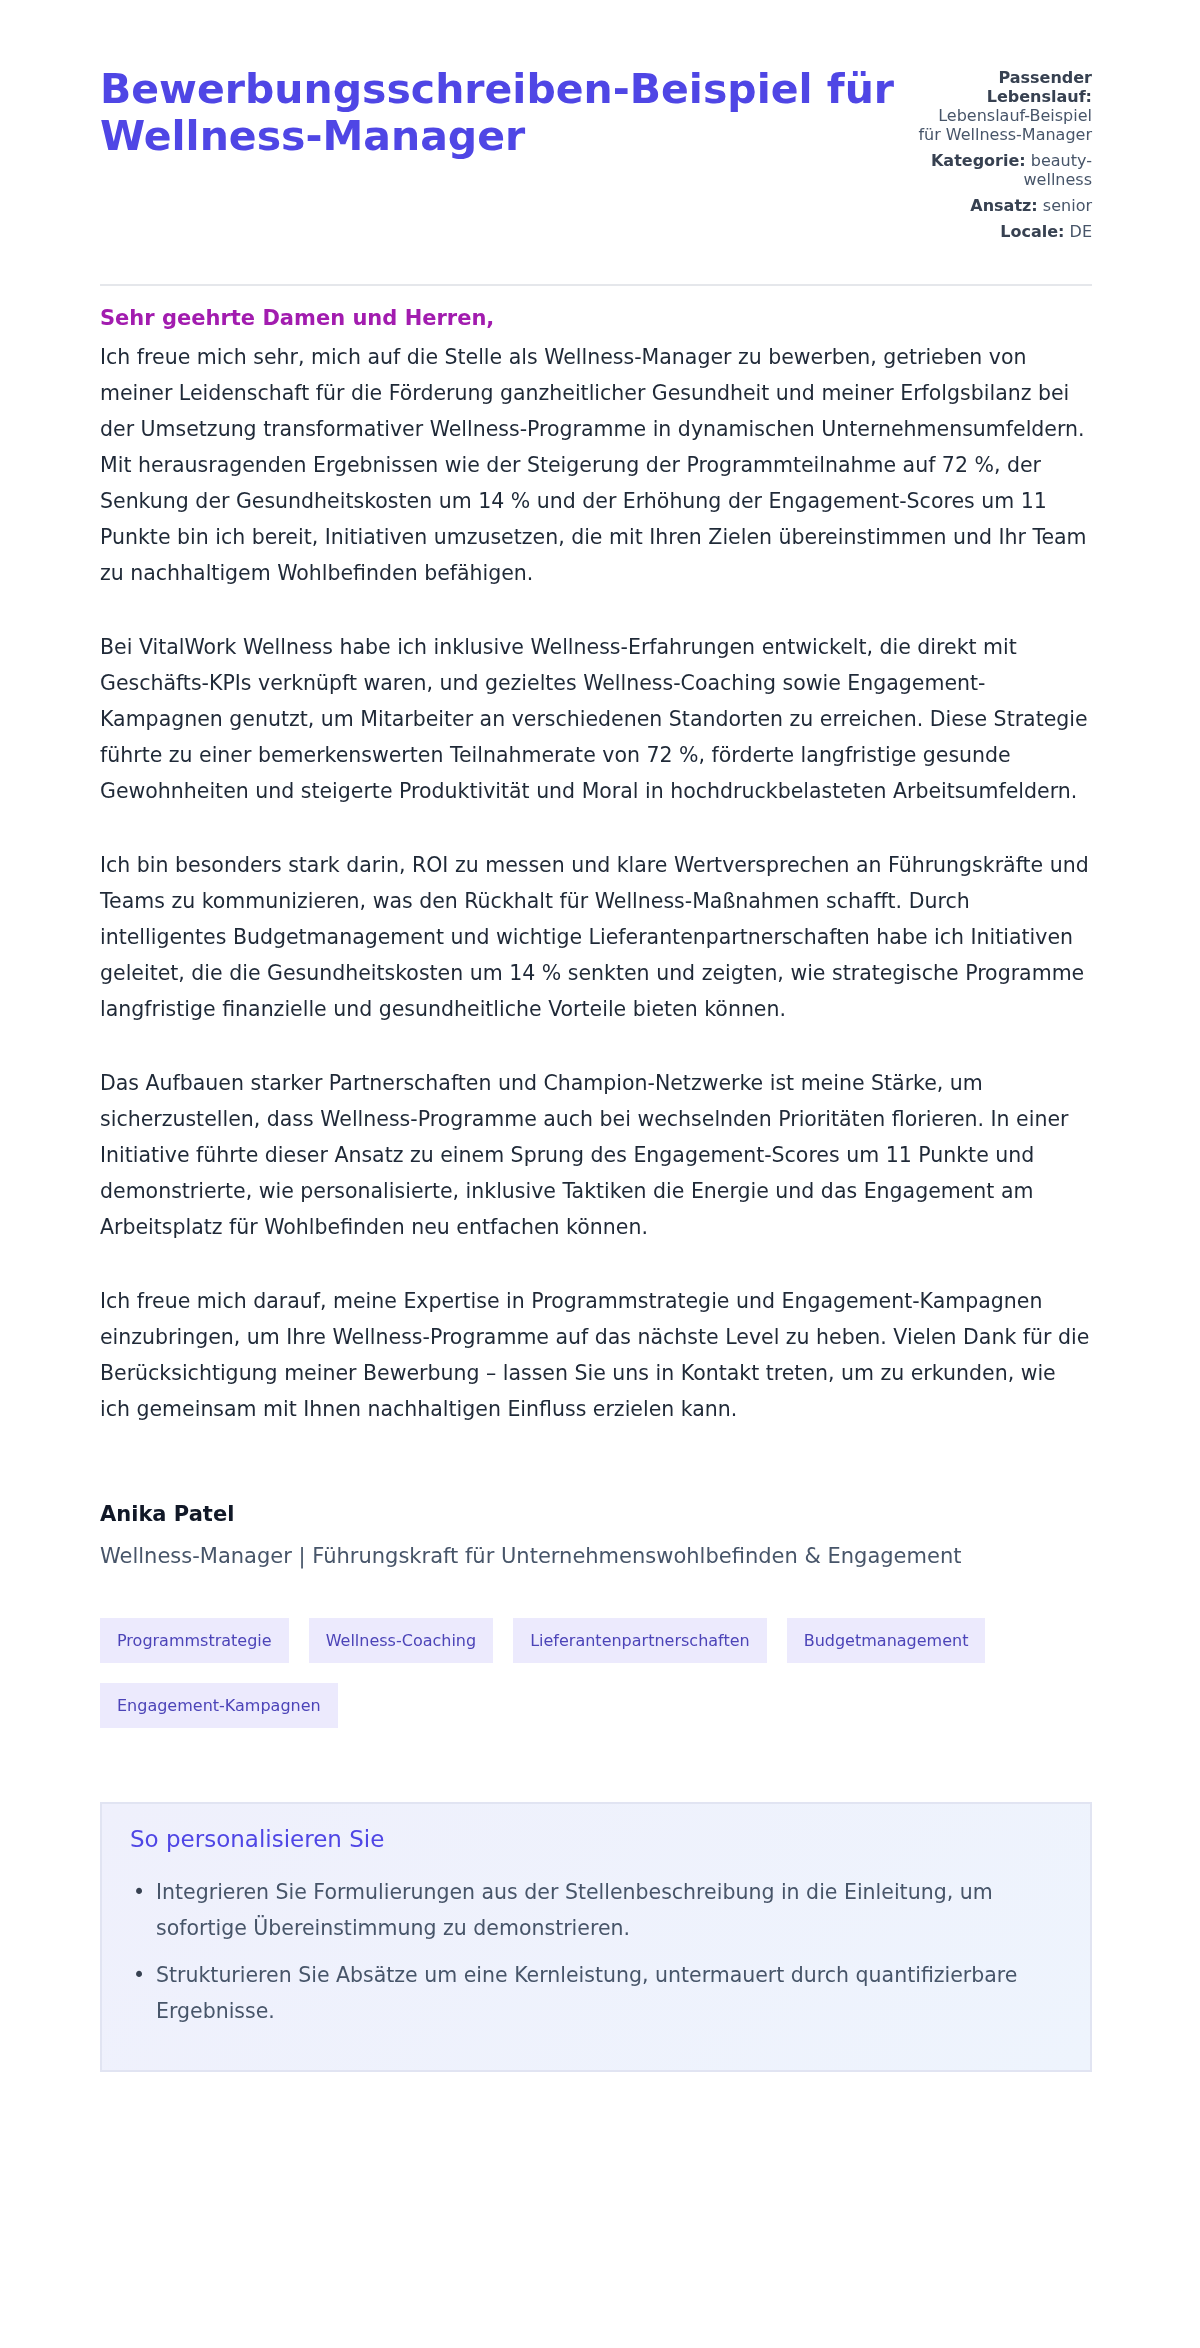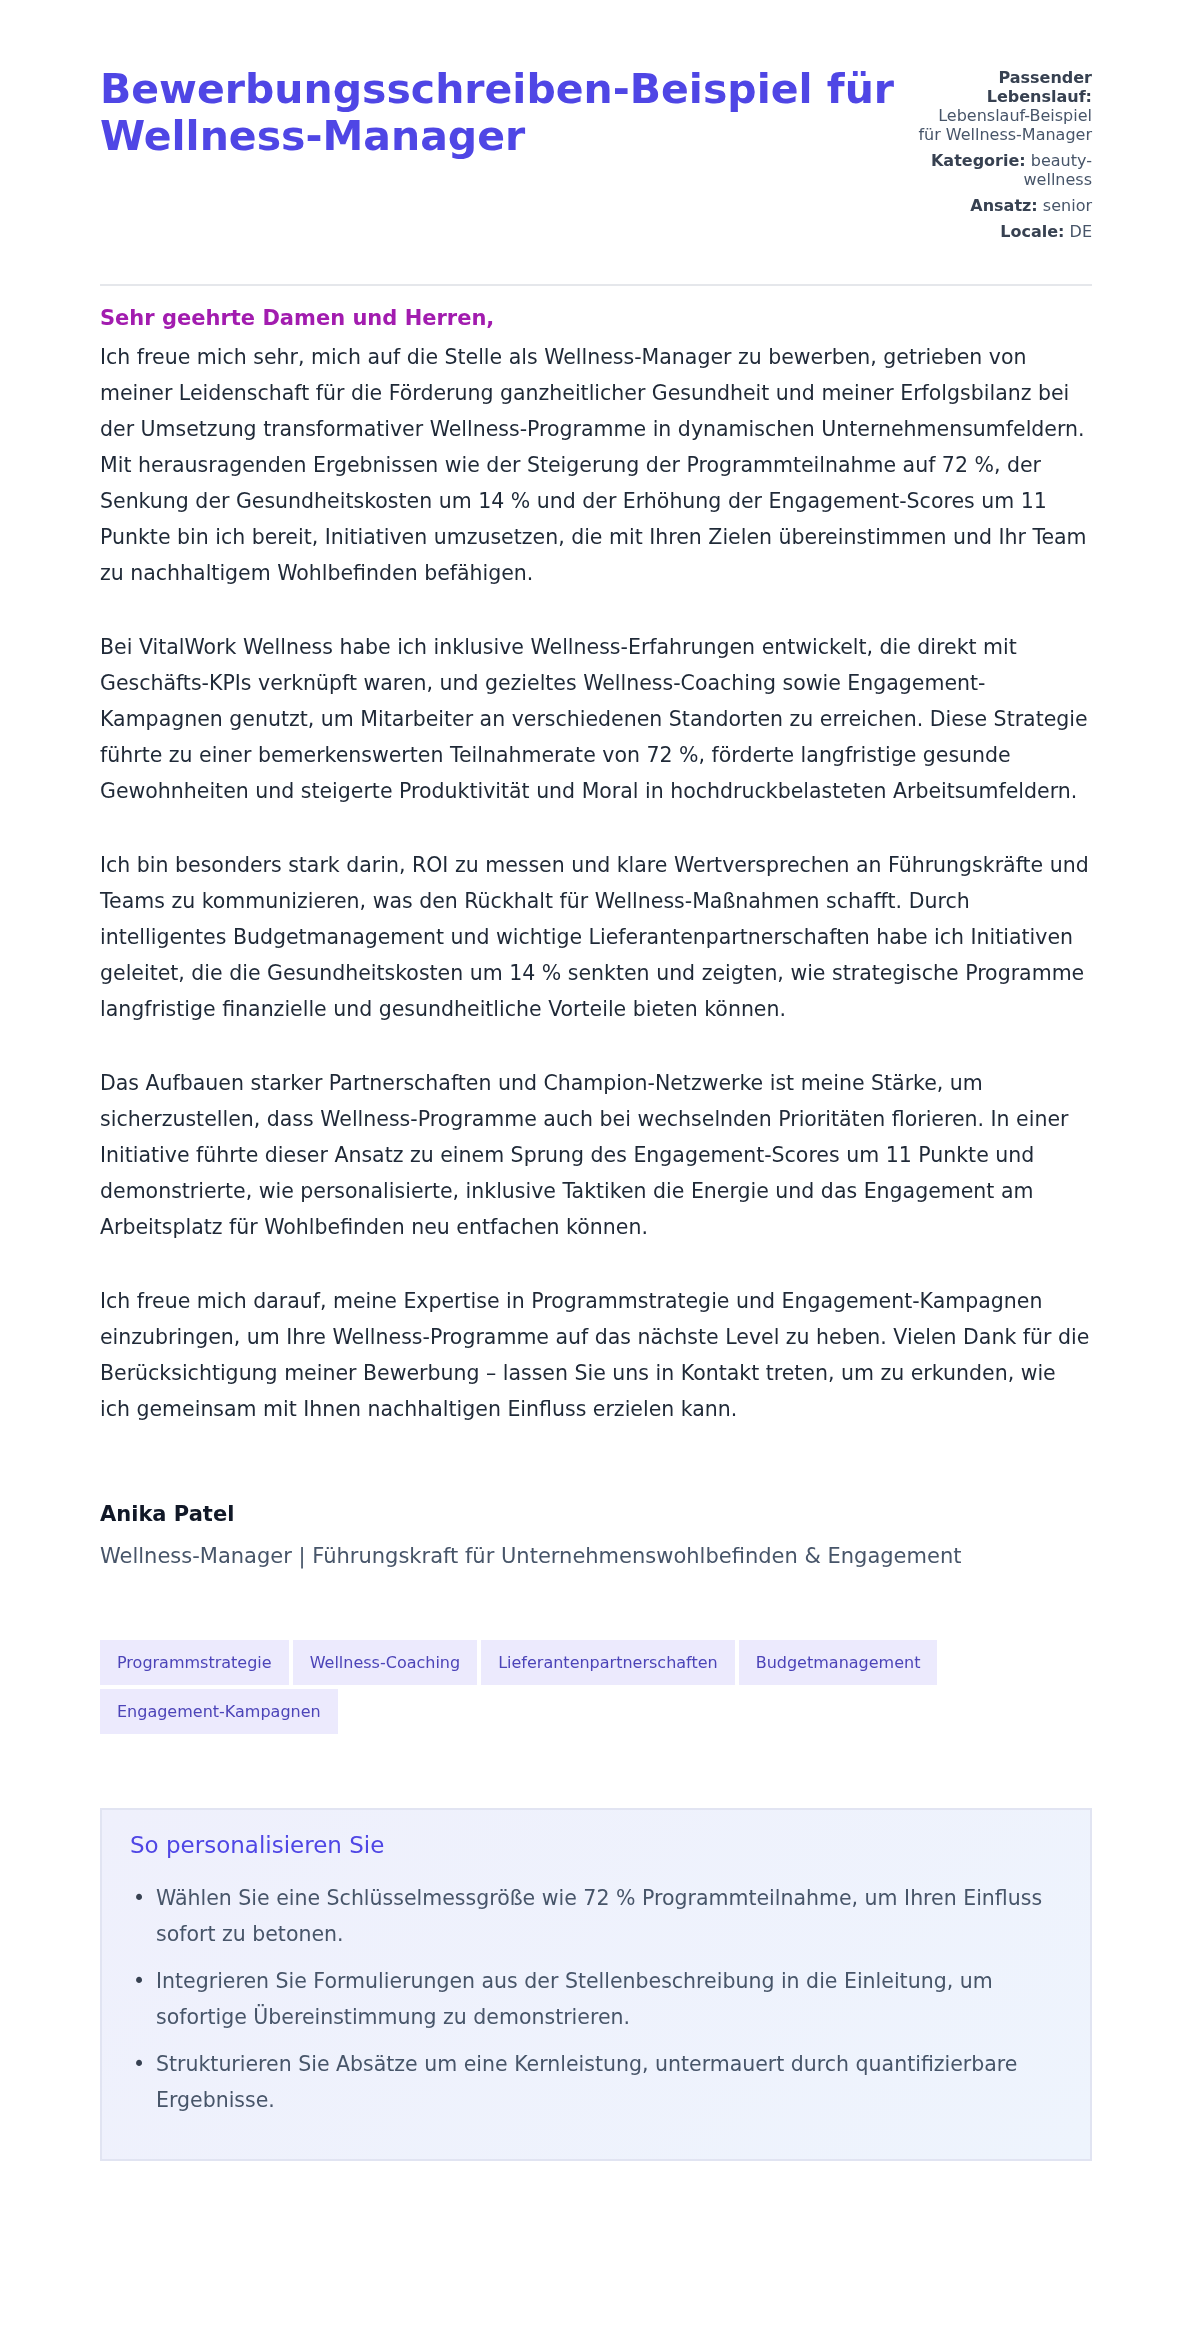--- a/index.html
+++ b/index.html
@@ -16,21 +16,21 @@
   .title { font-size: 41px; line-height: 47px; font-weight: bold; color: #4f46e5; }
   .subtitle { font-size: 24px; line-height: 29px; font-weight: bold; color: #475569; margin-top: 2px; }
   .meta { width: 175px; text-align: right; font-size: 16px; line-height: 19px; color: #475569; margin-top: 2px; }
   .meta .row { margin-bottom: 7px; }
   .meta .label { font-weight: bold; color: #374151; }
   .greeting { font-size: 21px; font-weight: bold; color: #a21caf; margin-top: 20px; }
   .paragraph { font-size: 20.5px; line-height: 36px; color: #1f2937; margin-top: 9px; }
   .paragraph + .paragraph { margin-top: 38px; }
   .sig-name { font-size: 21px; font-weight: bold; color: #111827; margin-top: 75px; }
   .sig-role { font-size: 21px; color: #475569; margin-top: 18px; }
-  .tags { display: flex; flex-wrap: wrap; gap: 4px; margin-top: 72px; width: 1000px; }
+  .tags { display: flex; flex-wrap: wrap; gap: 20px; margin-top: 50px; width: 1000px; }
   .tag { background: #eceafd; color: #4c44b8; font-size: 16px; padding: 13px 17px; }
   .tips { margin-top: 74px; border: 2px solid #e1e4f2; background: linear-gradient(135deg, #eff0fc 0%, #eef4fd 100%); padding: 22px 28px 30px 28px; }
   .tips-title { font-size: 23px; font-weight: normal; color: #4f46e5; }
   .tips ul { list-style: none; margin-top: 22px; }
   .tips li { position: relative; padding-left: 26px; font-size: 20.5px; line-height: 36px; color: #475569; margin-bottom: 11px; }
   .tips li::before { content: "•"; position: absolute; left: 3px; top: 0; color: #374151; }
 </style>
 </head>
 <body>
 
@@ -77,18 +77,17 @@
     <span class="tag">Programmstrategie</span>
     <span class="tag">Wellness-Coaching</span>
     <span class="tag">Lieferantenpartnerschaften</span>
     <span class="tag">Budgetmanagement</span>
     <span class="tag">Engagement-Kampagnen</span>
   </div>
 
   <section class="tips">
     <h3 class="tips-title">So personalisieren Sie</h3>
     <ul>
-      <li>Wählen Sie eine Schlüsselmessgröße wie 72 % Programmteilnahme, um Ihren Einfluss sofort zu betonen.</li>
       <li>Integrieren Sie Formulierungen aus der Stellenbeschreibung in die Einleitung, um sofortige Übereinstimmung zu demonstrieren.</li>
       <li>Strukturieren Sie Absätze um eine Kernleistung, untermauert durch quantifizierbare Ergebnisse.</li>
     </ul>
   </section>
 </div>
 
 </body></html>

